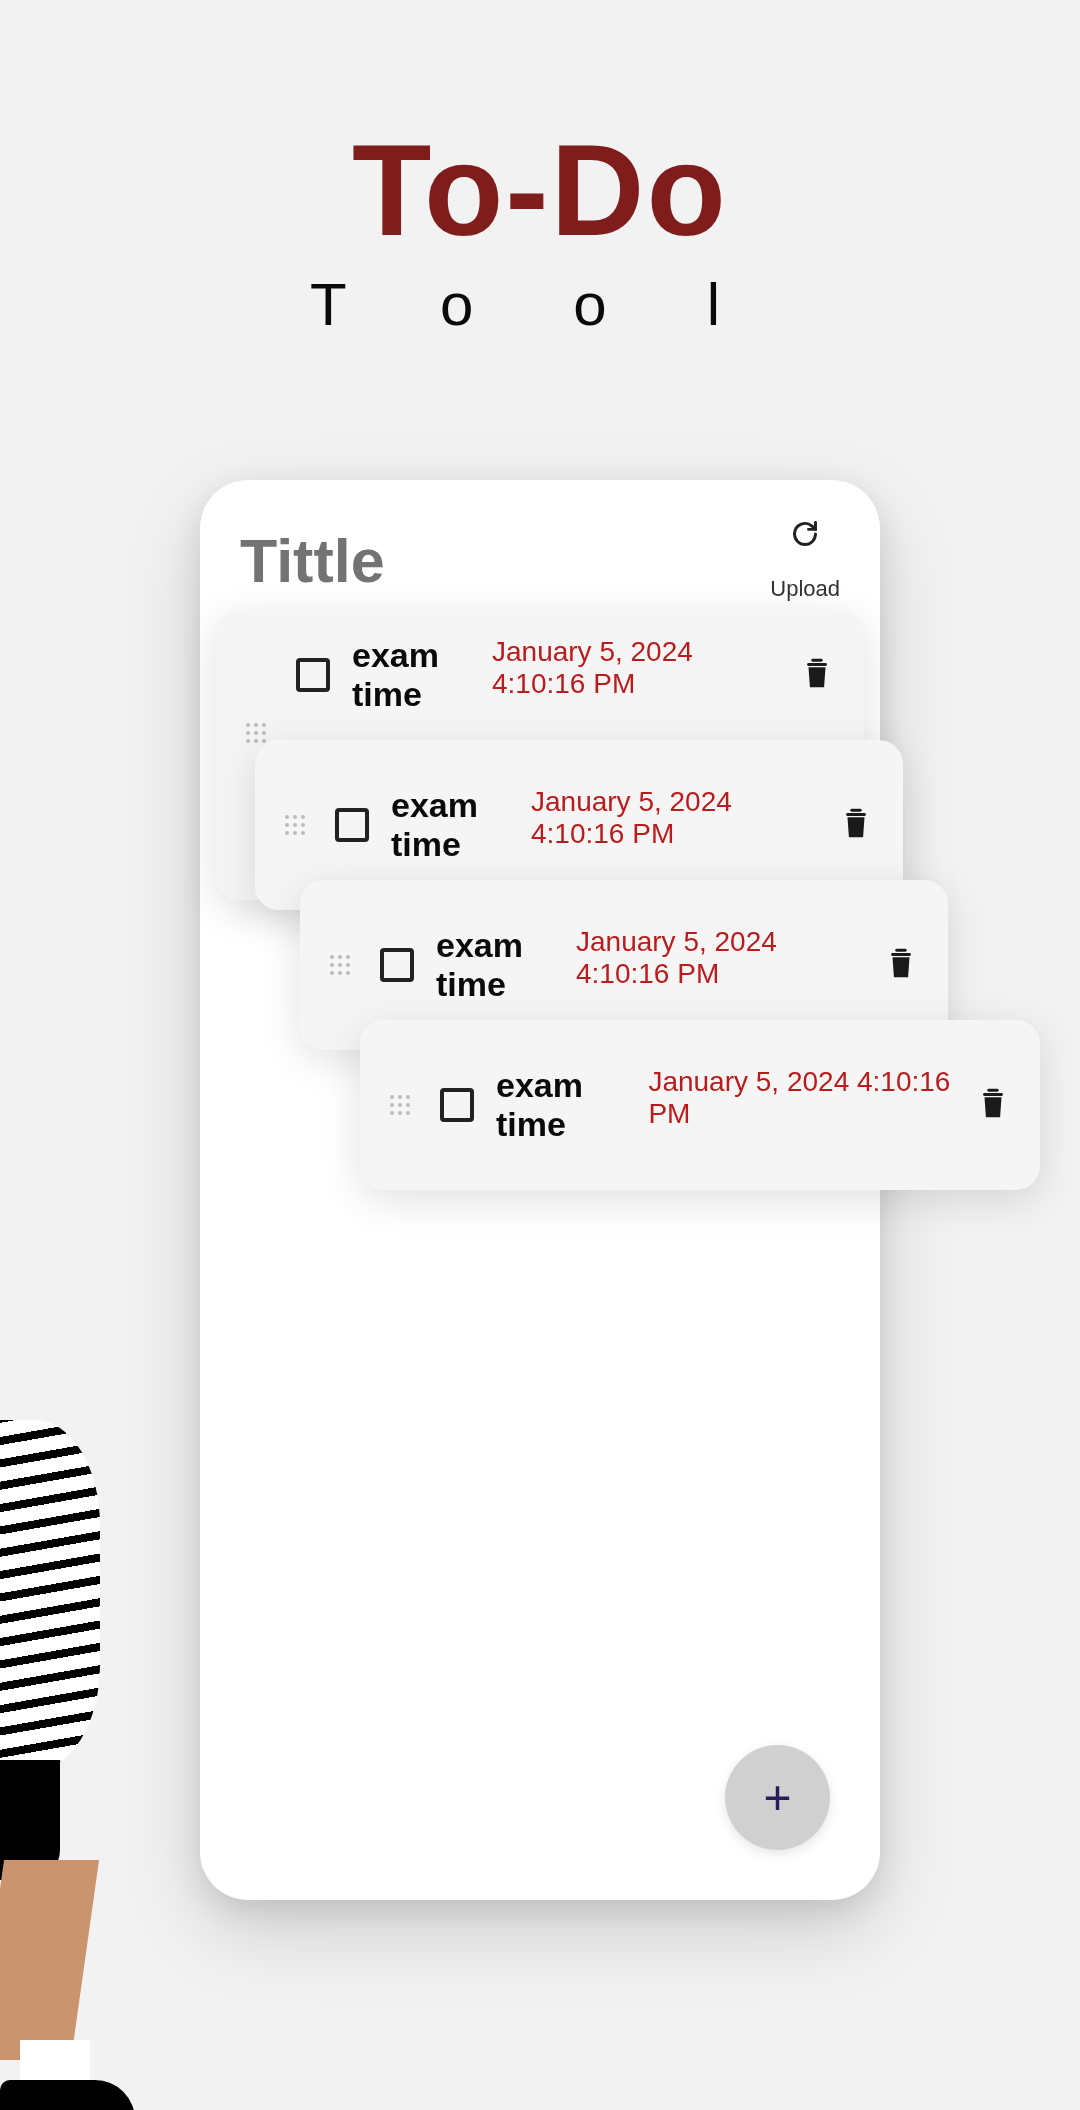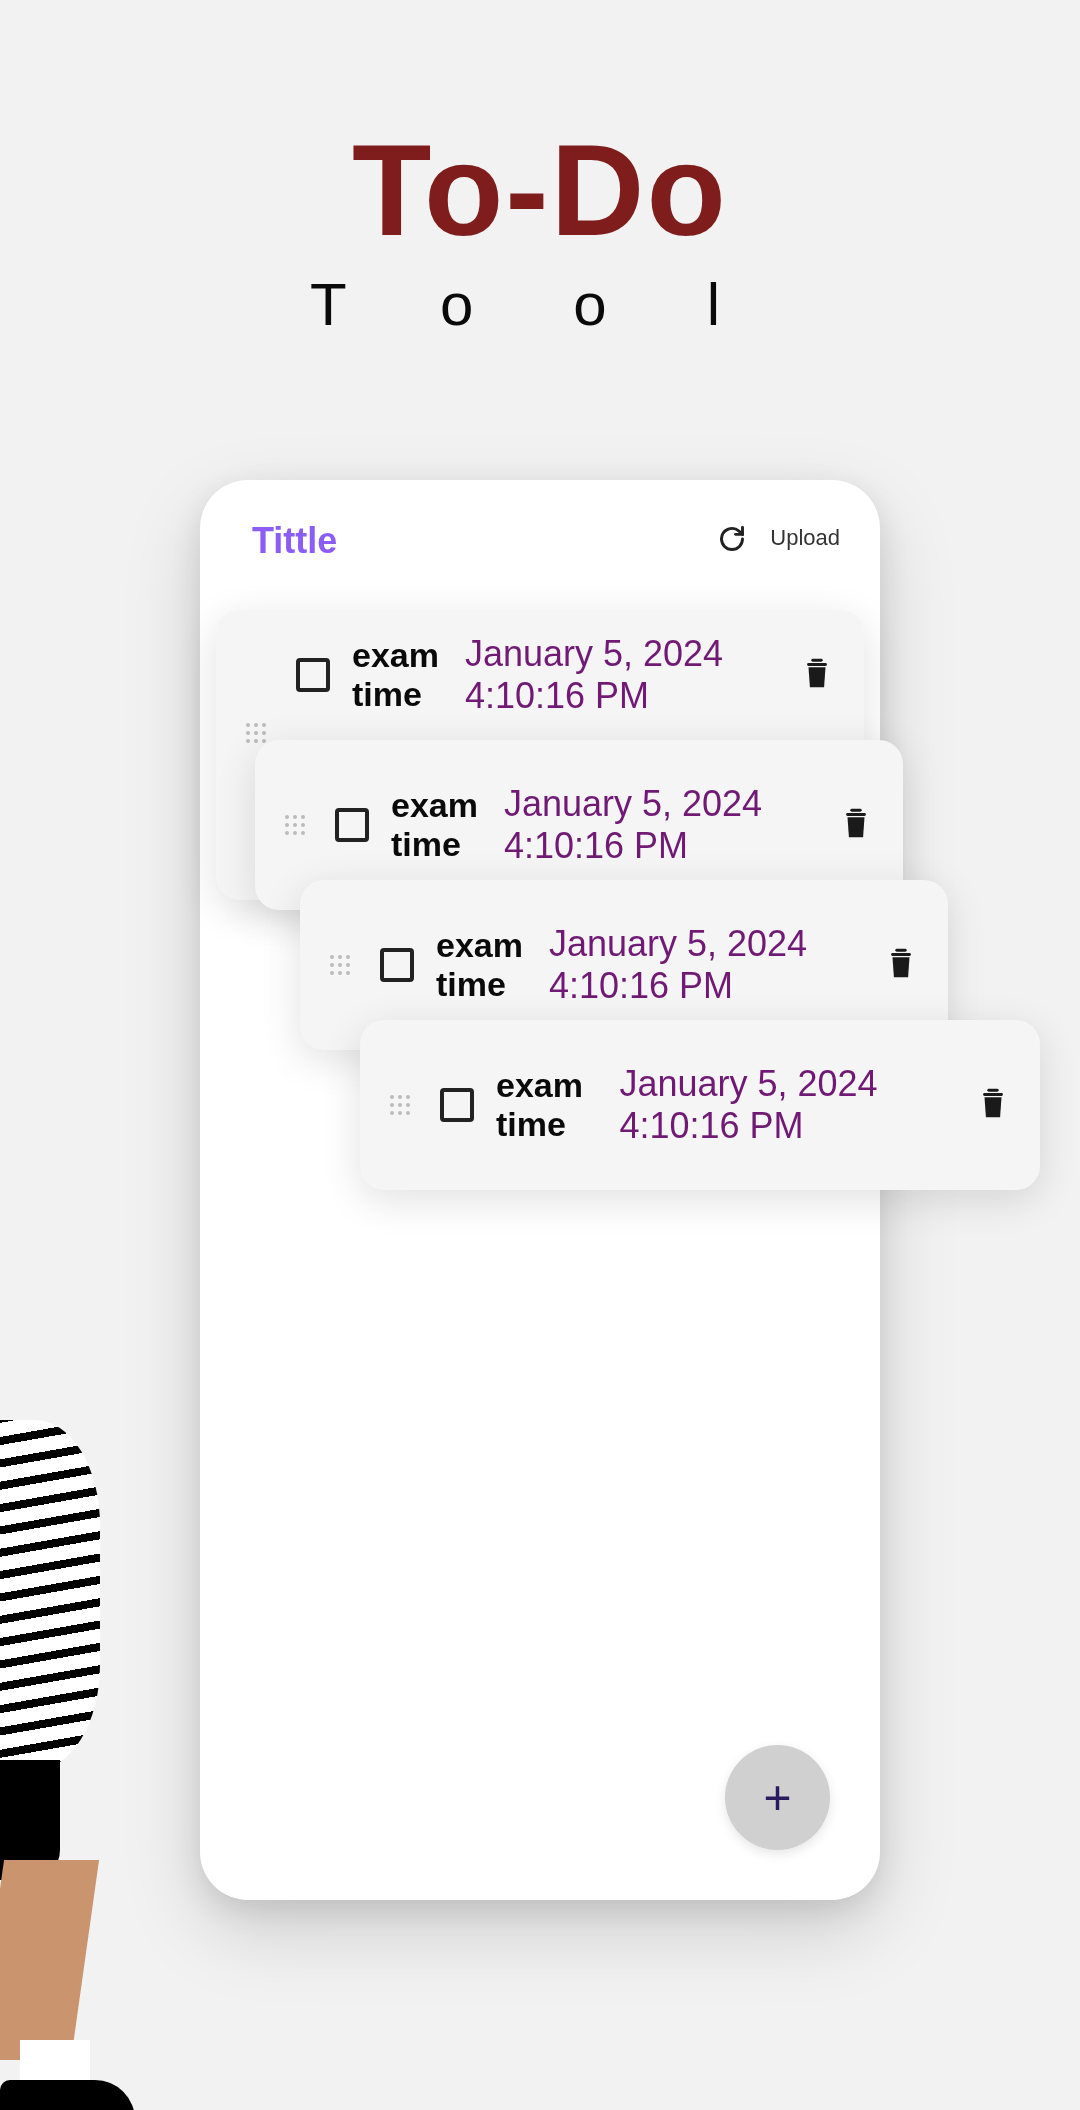--- a/index.html
+++ b/index.html
@@ -52,29 +52,29 @@
     }
     
     .app-header {
       display: flex;
       justify-content: space-between;
       align-items: center;
       padding: 40px 40px 30px 40px;
     }
     
     .app-title {
-      font-size: 36px;
+      font-size: 61px;
       font-weight: 700;
-      color: #8b5cf6;
-      margin-left: 12px;
+      color: #737373;
     }
     
     .upload-button {
       display: flex;
-      flex-direction: row;
+      flex-direction: column;
+      align-items: center;
       gap: 24px;
       cursor: pointer;
     }
     
     .upload-label {
       font-size: 22px;
       color: #333;
     }
     
     .todo-card {
@@ -160,22 +160,22 @@
       flex-shrink: 0;
     }
     
     .task-title {
       font-size: 34px;
       font-weight: 700;
       color: #0a0a0a;
     }
     
     .task-time {
-      font-size: 36px;
-      color: #701a75;
+      font-size: 28px;
+      color: #b91c1c;
       margin-left: 2px;
     }
     
     .card-1 .card-inner {
       margin-top: -160px;
     }
     
     .delete-button {
       flex-shrink: 0;
       cursor: pointer;

